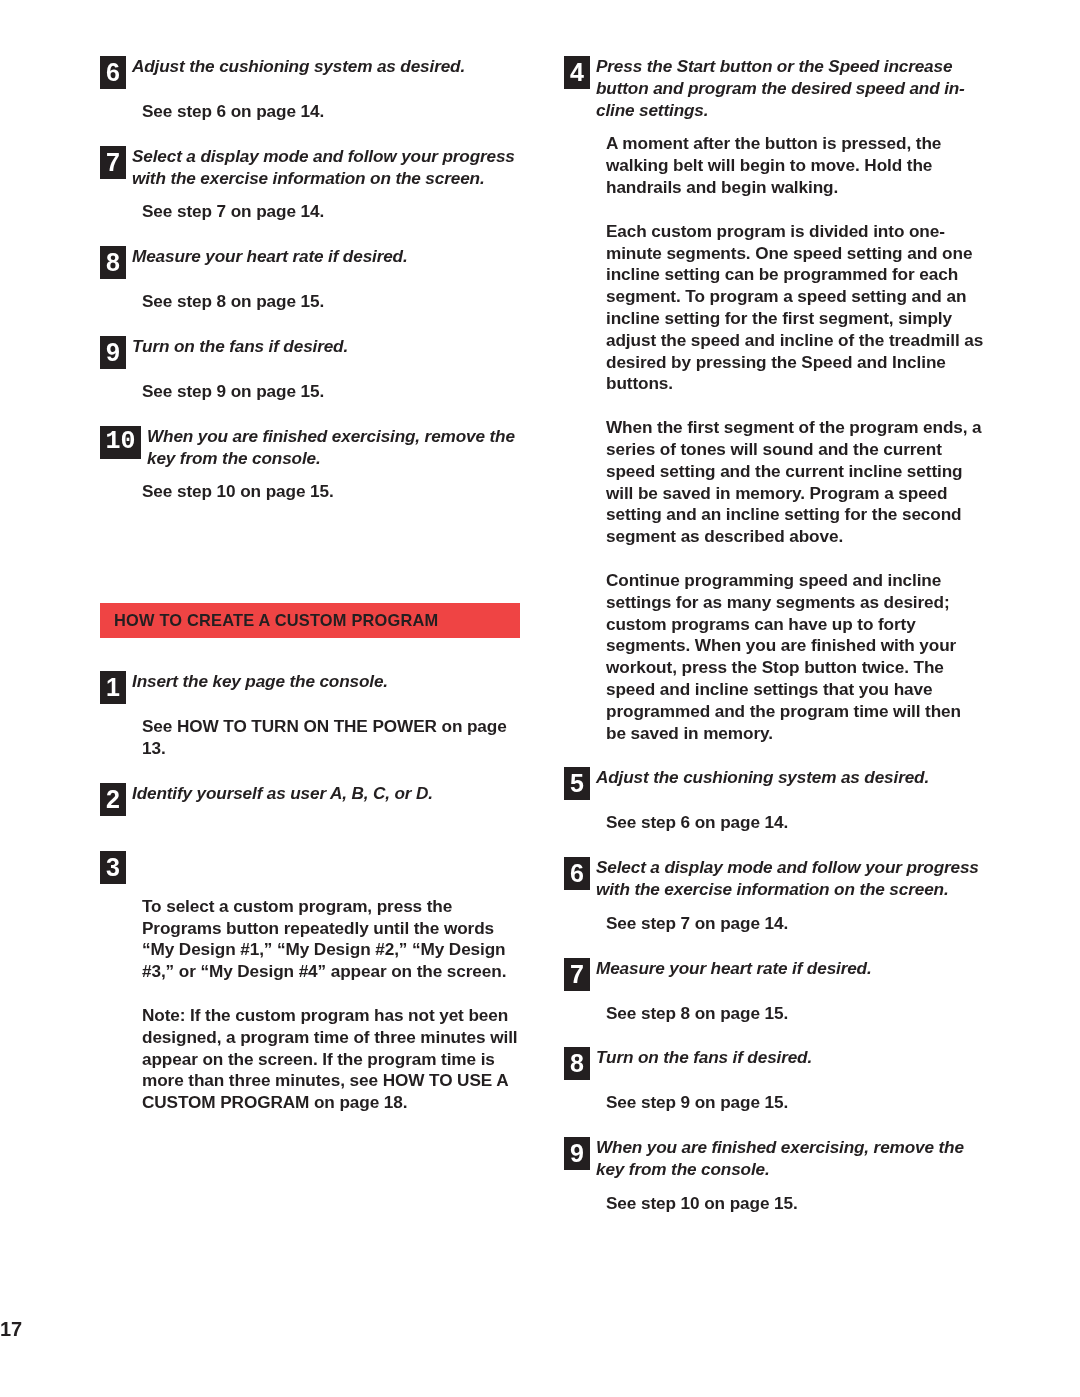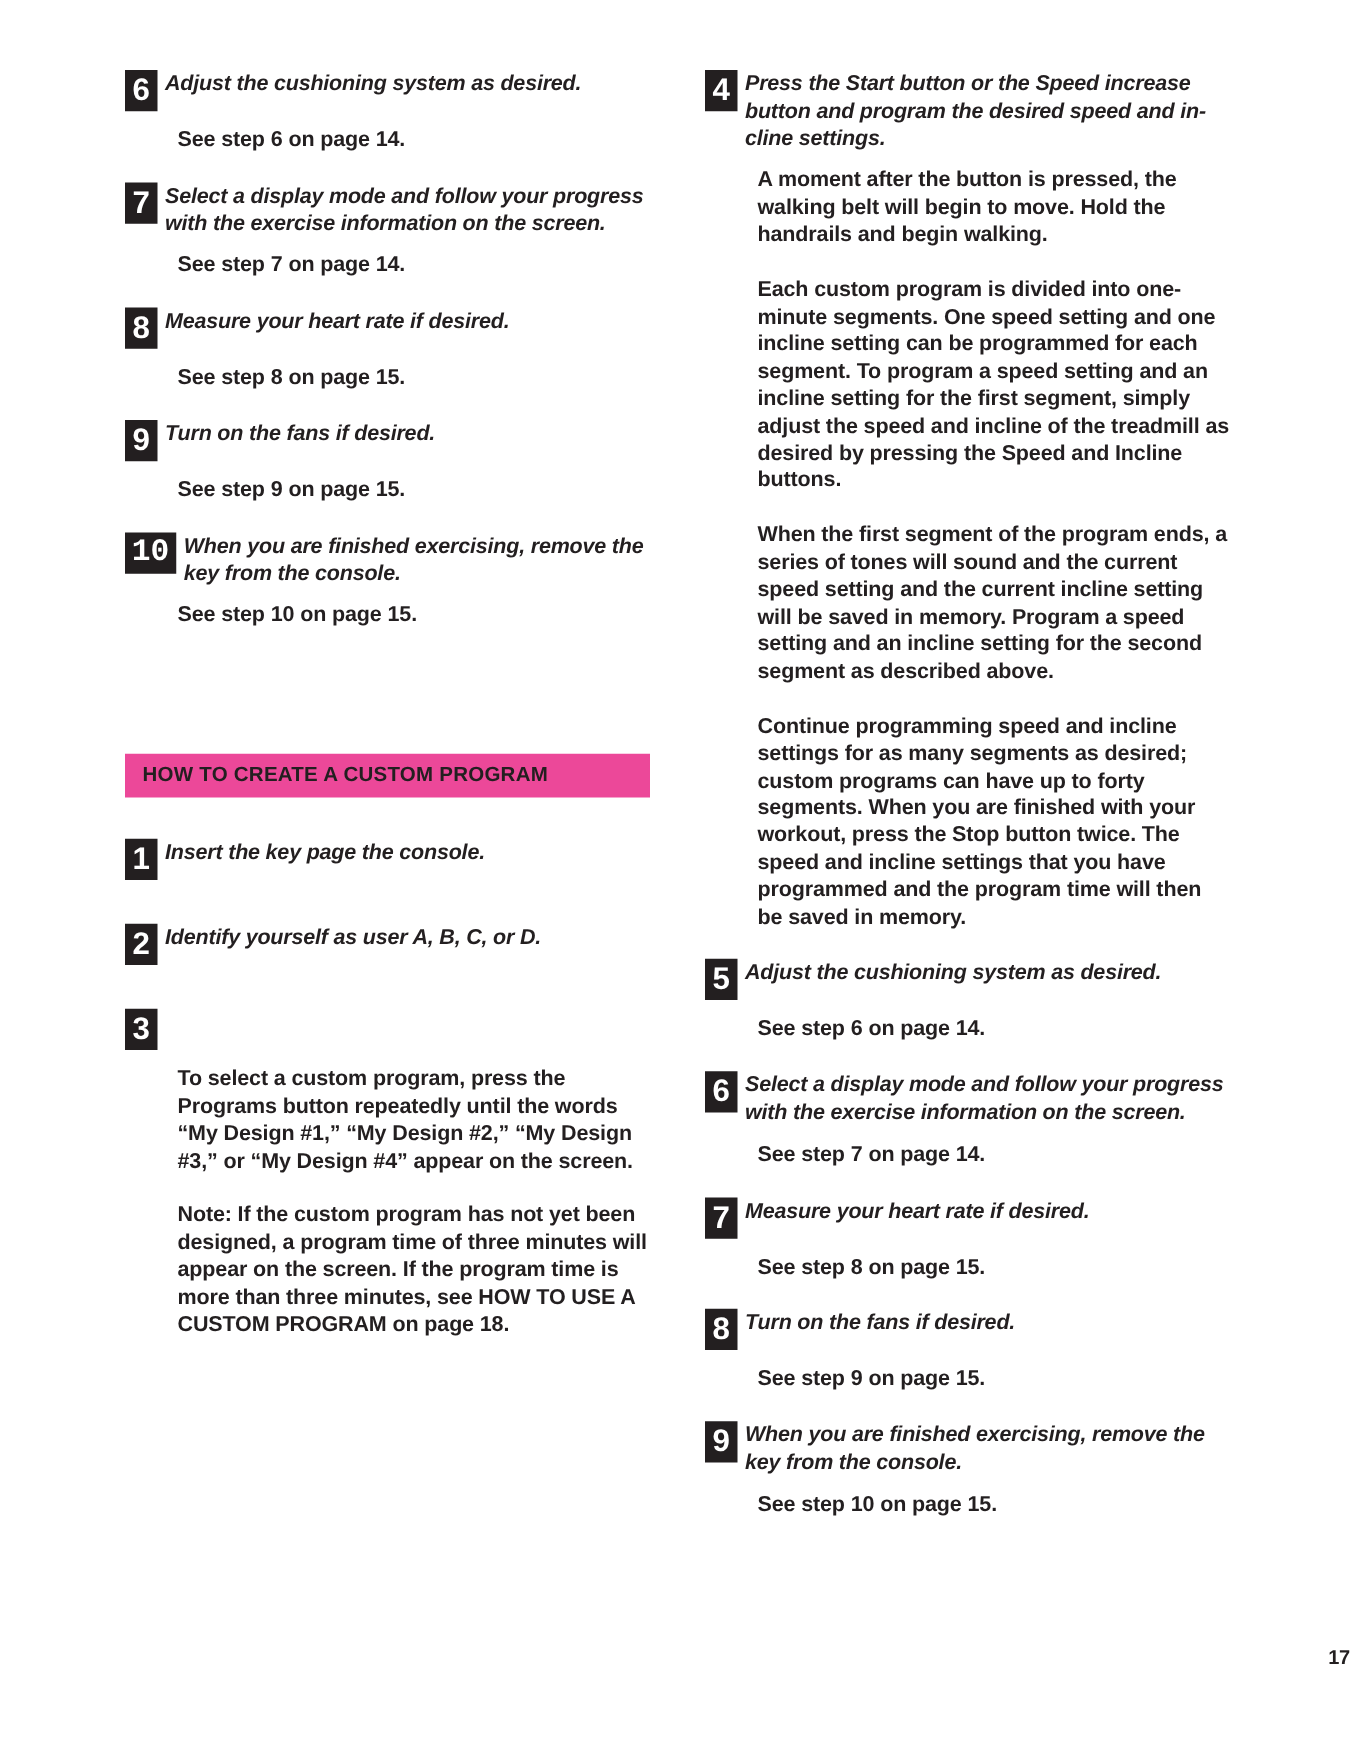--- a/index.html
+++ b/index.html
@@ -90,39 +90,39 @@
 
   .body.bold {
     font-weight: bold;
   }
 
   .spacer-sm { height: 12px; }
   .spacer-md { height: 22px; }
 
   
   .section-head {
-    background: #ec4899;
+    background: #ef4444;
     font-weight: bold;
     font-size: 16.4px;
     line-height: 20px;
     letter-spacing: 0.2px;
     padding: 7px 0 8px 14px;
     width: 100%;
     box-sizing: border-box;
   }
 
   
   .page-number {
     position: absolute;
     left: 0;
     right: 0;
     top: 1318px;
-    text-align: right;
-    font-weight: bold;
-    font-size: 16px;
+    text-align: left;
+    font-weight: bold;
+    font-size: 20px;
     letter-spacing: -0.2px;
   }
 </style>
 </head>
 <body>
 
 <div class="page">
 
   <div class="columns">
 
@@ -171,20 +171,21 @@
 
       <div class="section-head">HOW TO CREATE A CUSTOM PROGRAM</div>
 
       <div style="height:32px"></div>
 
       <div class="step">
         <span class="badge">1</span>
         <span class="step-title">Insert the key page the console.</span>
       </div>
       <div class="spacer-sm"></div>
+      <div class="body">See HOW TO TURN ON THE POWER on page 13.</div>
       <div class="spacer-md"></div>
 
       <div class="step">
         <span class="badge">2</span>
         <span class="step-title">Identify yourself as user A, B, C, or D.</span>
       </div>
       <div class="spacer-sm"></div>
       <div class="spacer-md"></div>
 
       <div class="step">

